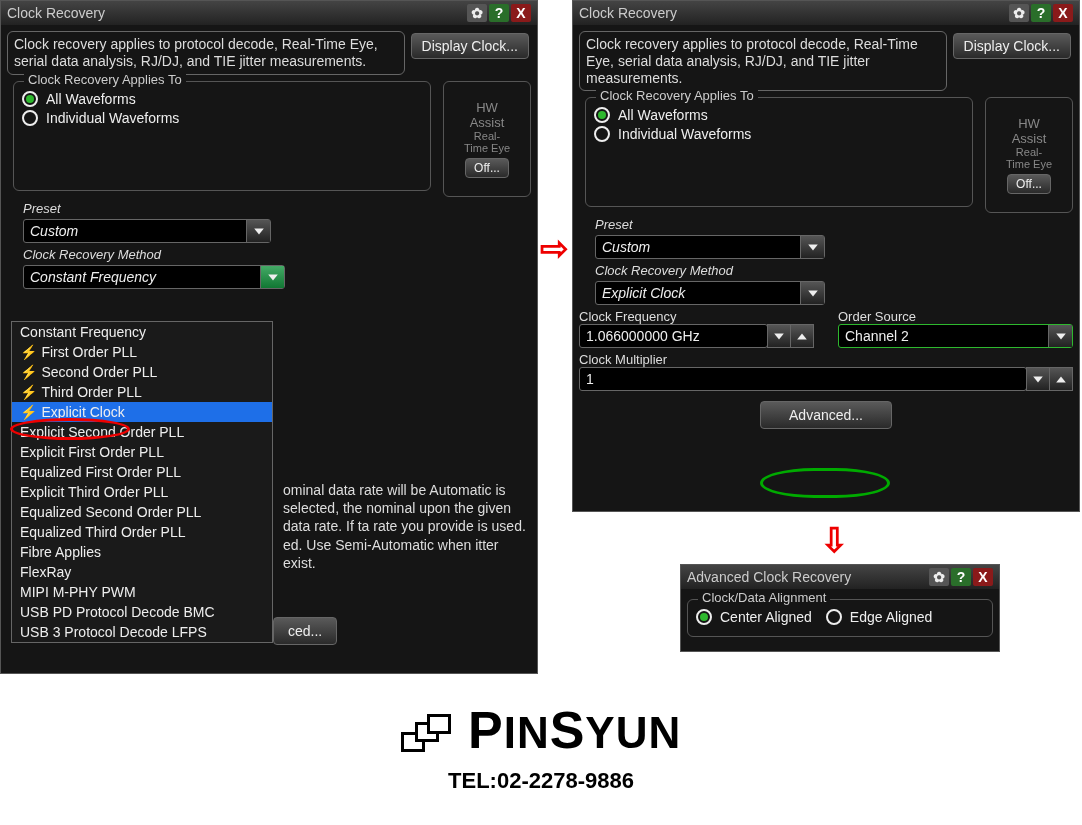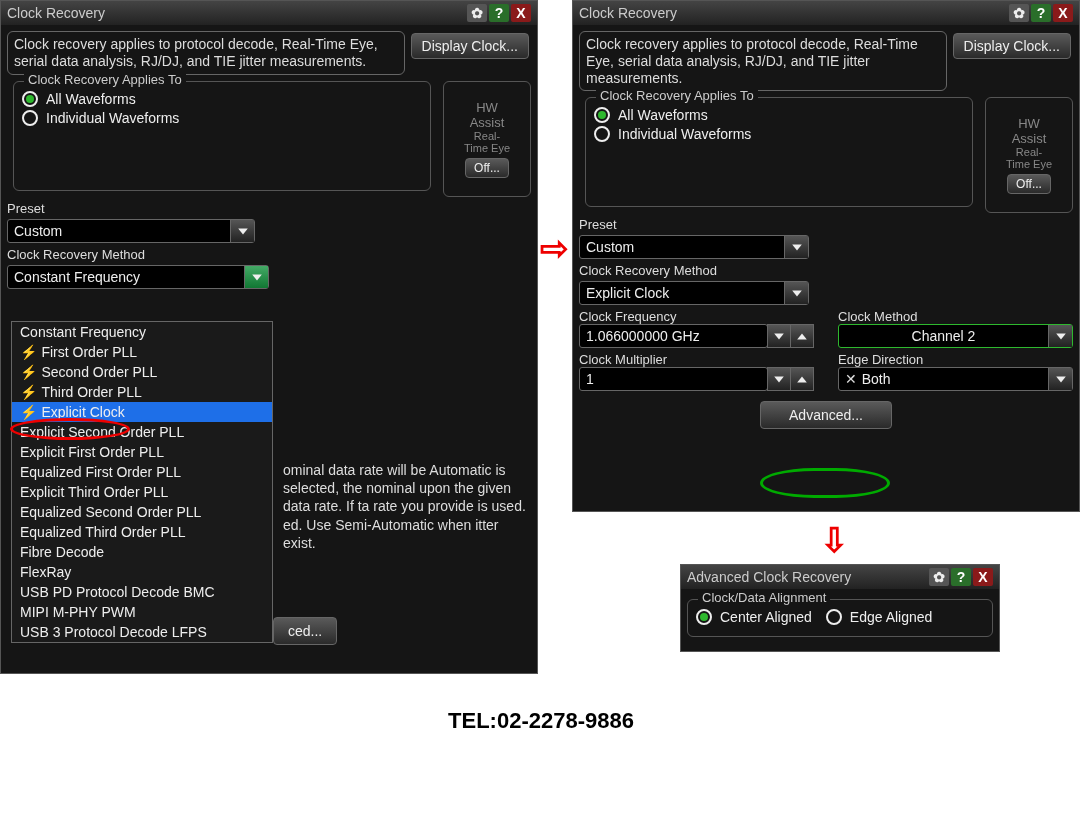--- a/index.html
+++ b/index.html
@@ -15,21 +15,21 @@
   .tbicon.close { background:#8a1a1a; color:#fff; }
   .desc { margin:6px; padding:4px 6px; border:1px solid #666; border-radius:6px; color:#ddd; font-size:14px; line-height:1.2; }
   .btn { background:linear-gradient(#5a5a5a,#2a2a2a); color:#eee; border:1px solid #666; border-radius:4px; padding:4px 10px; font-size:14px; cursor:pointer; }
   .btn.small { font-size:12px; padding:2px 8px;}
   .fieldset { border:1px solid #555; border-radius:6px; margin:0 6px 6px 6px; padding:6px 8px 8px 8px; position:relative; }
   .fieldset .legend { position:absolute; top:-10px; left:10px; background:#151515; padding:0 4px; color:#ccc; font-size:13px; }
   .radio-row { display:flex; align-items:center; gap:8px; margin:3px 0; }
   .radio { width:16px; height:16px; border-radius:50%; border:2px solid #eee; display:inline-block; position:relative; }
   .radio.sel::after{content:"";position:absolute;inset:2px;border-radius:50%;background:#2eb82e;}
   .lbl { color:#eee; font-size:14px; }
-  .inputrow { margin:4px 6px; }
+  .inputrow { margin:4px 22px;font-style:italic; }
   .inputrow .cap { color:#ddd; font-size:13px; margin-bottom:3px; }
   .combo { display:flex; align-items:center; background:#000; border:1px solid #666; border-radius:3px; height:24px; }
   .combo .val { flex:1; padding:0 6px; color:#eee; font-size:14px; }
   .combo .drbtn { width:24px; height:100%; background:linear-gradient(#555,#222); border-left:1px solid #666; display:flex; align-items:center; justify-content:center; color:#eee; }
   .spinbtn { width:24px; height:24px; background:linear-gradient(#555,#222); border:1px solid #666; display:flex; align-items:center;justify-content:center; color:#eee; margin-left:-1px; font-size:12px;}
   .row2 { display:flex; gap:24px; margin:4px 6px; }
   .col { flex:1; }
   .dropdown-list { position:absolute; background:#1a1a1a; border:1px solid #666; width:262px; z-index:5; }
   .dropdown-list .opt { padding:2px 8px; font-size:14px; color:#eee; cursor:pointer; display:flex; align-items:center; gap:4px;}
   .dropdown-list .opt.sel { background:#1e6fe8; }
@@ -38,21 +38,21 @@
   .arrow-right { position:absolute; color:#e00; font-size:34px; font-weight:bold;}
   .arrow-down { position:absolute; color:#e00; font-size:34px; font-weight:bold;}
   .circ-red { position:absolute; border:3px solid #e00; border-radius:50%/50%; width:120px; height:22px; z-index:6; pointer-events:none; }
   .circ-green { position:absolute; border:3px solid #0a0; border-radius:50%/60%; width:130px; height:30px; z-index:6; pointer-events:none; }
   .logo { position:absolute; left:0; width:1082px; text-align:center; color:#000; }
   .logo .brand { font-size:44px; font-weight:bold; letter-spacing:1px;}
   .logo .brand .big { font-size:52px; }
   .tel { font-size:22px; font-weight:bold; margin-top:8px; }
   .bodytext { color:#ddd; font-size:14px; padding:0 6px 6px 10px; line-height:1.3;}
   .cross-icon { font-size:14px; margin-right:3px; }
-  .green { color:#3fdc3f;text-align:center; }
+  .green { color:#3fdc3f; }
   .logo-shapes { display:inline-block; vertical-align:middle; width:50px; height:44px; position:relative; margin-right:4px;}
   .logo-shapes span{position:absolute;width:24px;height:20px;border:3px solid #000;background:#fff;}
   svg.tri{width:12px;height:12px;}
 </style>
 </head>
 <body>
 
 <div class="stage">
 
   <div class="panel" style="left:0;top:0;width:538px;height:674px;">
@@ -141,37 +141,37 @@
         <div class="opt">
           <span>Explicit Third Order PLL</span>
         </div>
         <div class="opt">
           <span>Equalized Second Order PLL</span>
         </div>
         <div class="opt">
           <span>Equalized Third Order PLL</span>
         </div>
         <div class="opt">
-          <span>Fibre Decode</span>
+          <span>Fibre Applies</span>
         </div>
         <div class="opt">
           <span>FlexRay</span>
         </div>
         <div class="opt">
+          <span>MIPI M-PHY PWM</span>
+        </div>
+        <div class="opt">
           <span>USB PD Protocol Decode BMC</span>
         </div>
         <div class="opt">
-          <span>MIPI M-PHY PWM</span>
-        </div>
-        <div class="opt">
           <span>USB 3 Protocol Decode LFPS</span>
         </div>
       </div>
 
-    <div class="bodytext" style="position:absolute; left:272px; top:460px; width:260px; white-space:pre-line;">ominal data rate will be Automatic is selected, the nominal upon the given data rate. If ta rate you provide is used.
+    <div class="bodytext" style="position:absolute; left:272px; top:480px; width:260px; white-space:pre-line;">ominal data rate will be Automatic is selected, the nominal upon the given data rate. If ta rate you provide is used.
 ed. Use Semi-Automatic when itter exist.</div>
     <button class="btn" style="position:absolute;left:272px;top:616px;padding:5px 14px">ced...</button>
   </div>
   <div class="circ-red" style="left:10px; top:418px;"></div>
 
   <div class="arrow-right" style="left:540px; top:228px;">⇨</div>
 
   <div class="panel" style="left:572px;top:0;width:508px;height:512px;">
     <div class="titlebar">
       <span class="title">Clock Recovery</span>
@@ -238,21 +238,21 @@
               </svg>
             </div>
           <div class="spinbtn">
               <svg class="tri" viewBox="0 0 10 10">
                 <path d="M1 8 L9 8 L5 3 Z" fill="#eee"></path>
               </svg>
             </div>
         </div>
       </div>
       <div class="col">
-        <div class="cap">Clock Method</div>
+        <div class="cap">Order Source</div>
         <div class="combo" style="border-color:#2eb82e">
           <div class="val green">Channel 2</div>
           <div class="drbtn">
               <svg class="tri" viewBox="0 0 10 10">
                 <path d="M1 3 L9 3 L5 8 Z" fill="#eee"></path>
               </svg>
             </div>
         </div>
       </div>
     </div>
@@ -264,32 +264,20 @@
             <div class="val">1</div>
           </div>
           <div class="spinbtn">
               <svg class="tri" viewBox="0 0 10 10">
                 <path d="M1 3 L9 3 L5 8 Z" fill="#eee"></path>
               </svg>
             </div>
           <div class="spinbtn">
               <svg class="tri" viewBox="0 0 10 10">
                 <path d="M1 8 L9 8 L5 3 Z" fill="#eee"></path>
-              </svg>
-            </div>
-        </div>
-      </div>
-      <div class="col">
-        <div class="cap">Edge Direction</div>
-        <div class="combo">
-          <span class="cross-icon" style="padding-left:6px">✕</span>
-          <div class="val" style="padding-left:2px">Both</div>
-          <div class="drbtn">
-              <svg class="tri" viewBox="0 0 10 10">
-                <path d="M1 3 L9 3 L5 8 Z" fill="#eee"></path>
               </svg>
             </div>
         </div>
       </div>
     </div>
     <div style="text-align:center; margin-top:10px;">
       <button class="btn" style="padding:5px 28px">Advanced...</button>
     </div>
   </div>
   <div class="circ-green" style="left:760px; top:468px;"></div>
@@ -314,16 +302,24 @@
         </div>
         <div class="radio-row">
           <span class="radio"></span>
           <span class="lbl">Edge Aligned</span>
         </div>
       </div>
     </div>
   </div>
 
   <div class="logo" style="top:700px;">
+    <div class="brand">
+      <span class="logo-shapes">
+        <span style="left:0;top:18px;"></span>
+        <span style="left:14px;top:8px;"></span>
+        <span style="left:26px;top:0;"></span>
+      </span>
+      <span class="big">P</span><span>IN</span><span class="big">S</span><span>YUN</span>
+    </div>
     <div class="tel">TEL:02-2278-9886</div>
   </div>
 
 </div>
 
 </body></html>

